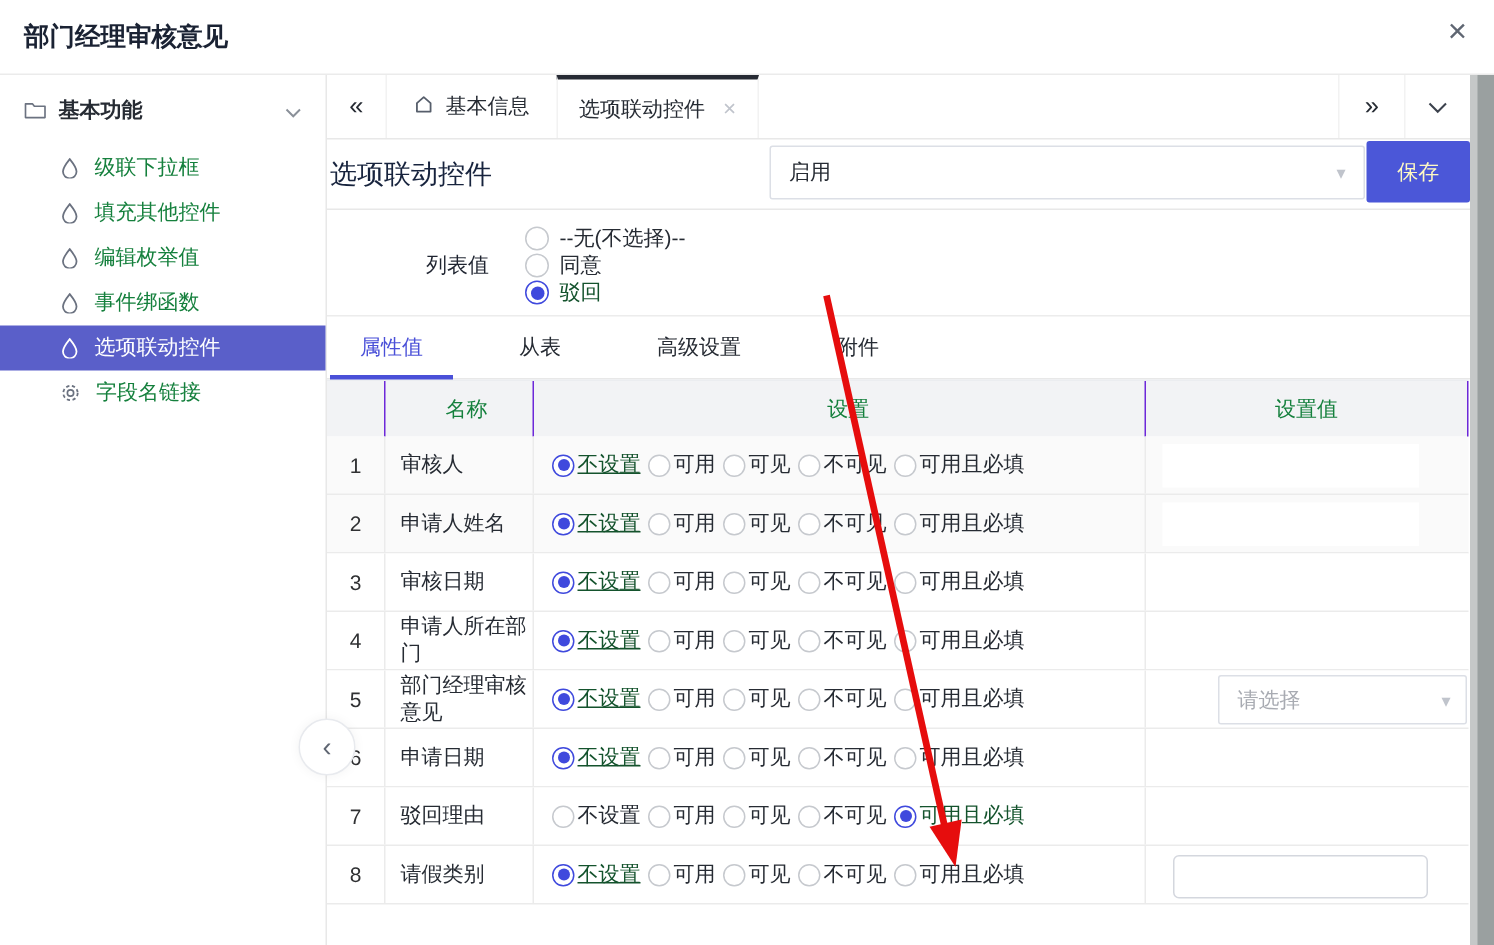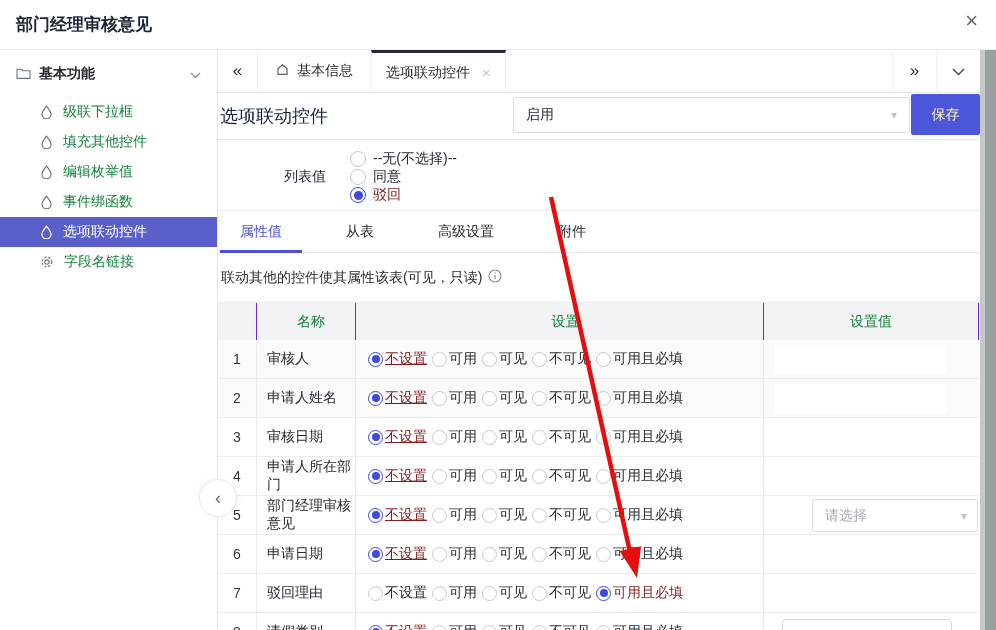--- a/index.html
+++ b/index.html
@@ -51,21 +51,21 @@
   .save-btn { position:absolute; right:0; top:1px; width:69px; height:41px; background:#4b57d8; color:#fef9c3;
     border:none; border-radius:2px; font-size:14px; cursor:pointer; font-family:inherit; }
 
   .lv-row { padding:22px 0 18px 66px; display:flex; align-items:center; height:70px; }
   .lv-label { margin-right:24px; color:#1f2430; }
   .radio-opt { display:flex; align-items:center; cursor:pointer; margin-right:24px; }
   .radio { width:16px; height:16px; border-radius:50%; border:1.5px solid #c6c9ce; background:#fff;
     position:relative; flex:0 0 auto; margin-right:7px; }
   .radio.sel { border-color:#3f49dd; }
   .radio.sel::after { content:''; position:absolute; inset:2.5px; border-radius:50%; background:#3f49dd; }
-  .radio-opt.sel .radio-label { color:#7f1d1d; }
+  .radio-opt.sel .radio-label { color:#14532d; }
   .radio-opt.sel.ul .radio-label { text-decoration:underline; }
 
   .s-tabs { height:43px; border-top:1px solid #ececec; border-bottom:1px solid #e8e8e8; display:flex;
     padding-left:2px; }
   .s-tab { padding:0 20px; margin-right:24px; display:flex; align-items:center; cursor:pointer; position:relative; }
   .s-tab.active { color:#4a50d8; }
   .s-tab.active::after { content:''; position:absolute; left:0; right:0; bottom:-1px; height:3px; background:#4a50d8; }
 
   .hint-row { height:49px; display:flex; align-items:center; gap:6px; padding-left:3px; color:#262b33; }
 
@@ -239,30 +239,20 @@
 </span>
       </div>
 
       <div class="s-tabs" id="section-tabs">
           <div class="s-tab active">属性值</div>
           <div class="s-tab">从表</div>
           <div class="s-tab">高级设置</div>
           <div class="s-tab">附件</div>
         </div>
 
-      <div class="hint-row">
-        <span>联动其他的控件使其属性该表(可见，只读)</span>
-        <span>
-          <svg width="14" height="14" viewBox="0 0 14 14">
-              <circle cx="7" cy="7" r="6" fill="none" stroke="#8a9099" stroke-width="1.1"></circle>
-              <rect x="6.4" y="6" width="1.2" height="4.2" fill="#8a9099"></rect>
-              <rect x="6.4" y="3.3" width="1.2" height="1.3" fill="#8a9099"></rect>
-            </svg>
-        </span>
-      </div>
 
       <div class="tbl">
         <div class="t-head">
           <div class="h w-num"></div>
           <div class="h w-name">名称</div>
           <div class="h w-set">设置</div>
           <div class="h w-val" style="justify-content:center">设置值</div>
         </div>
         <div id="table-body">
   <div class="t-row shaded">

